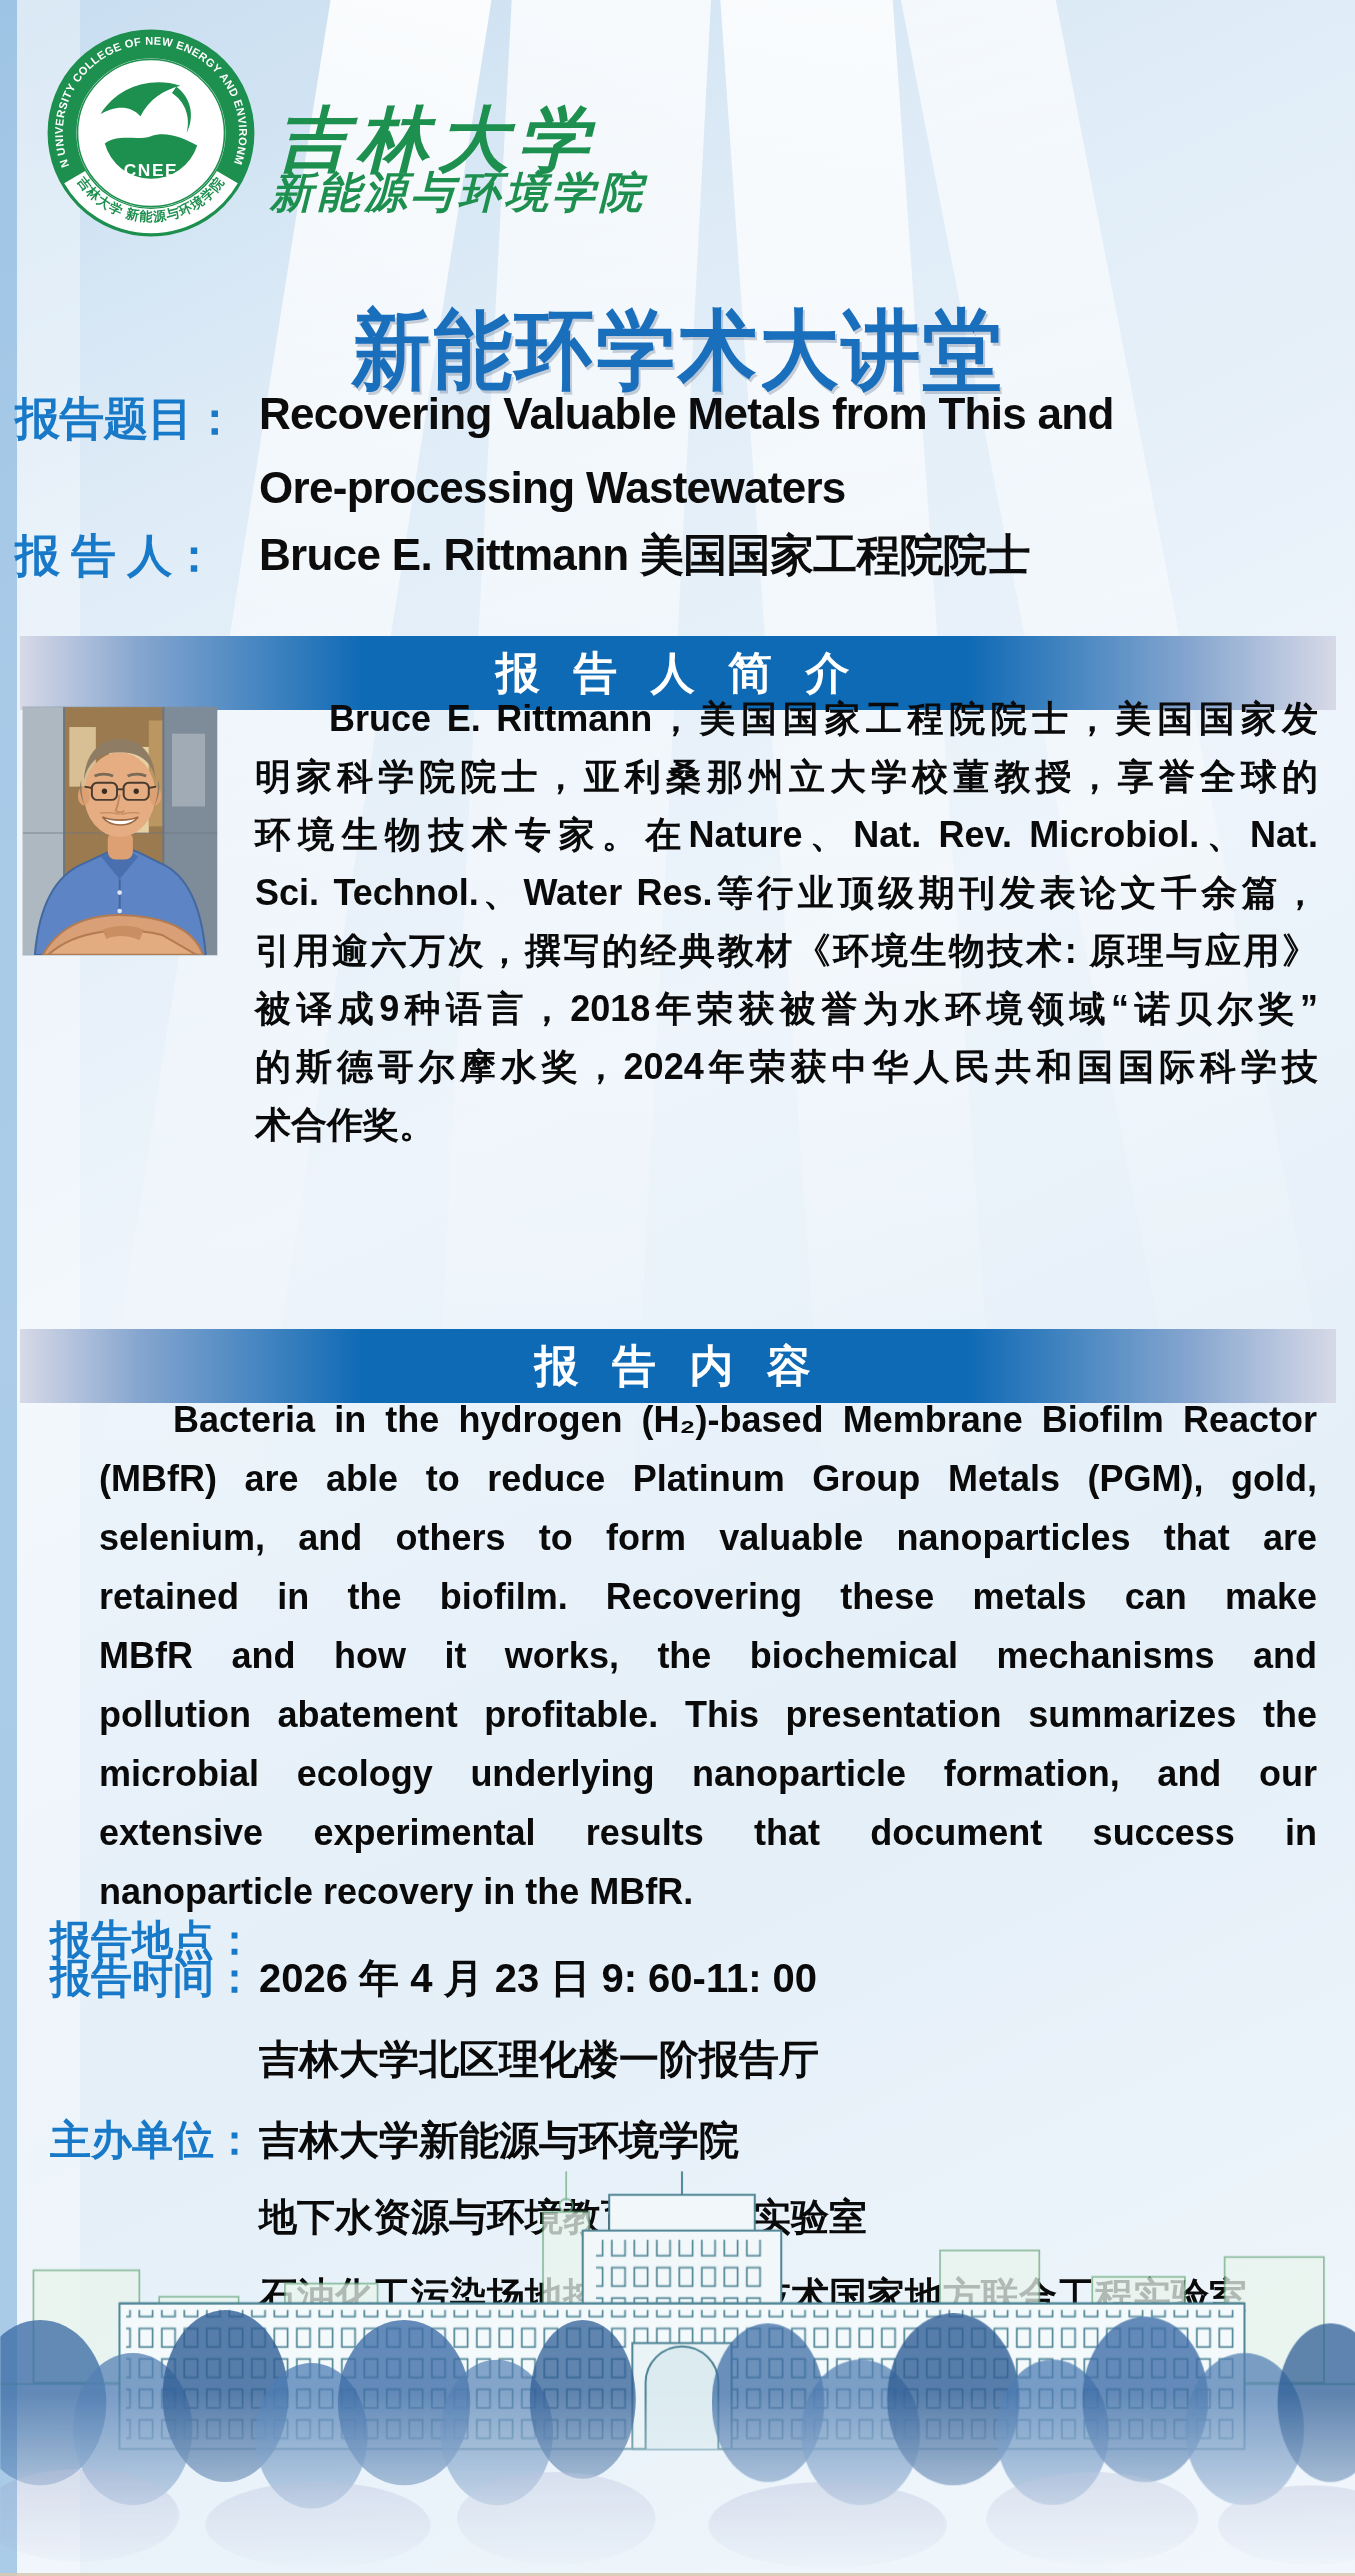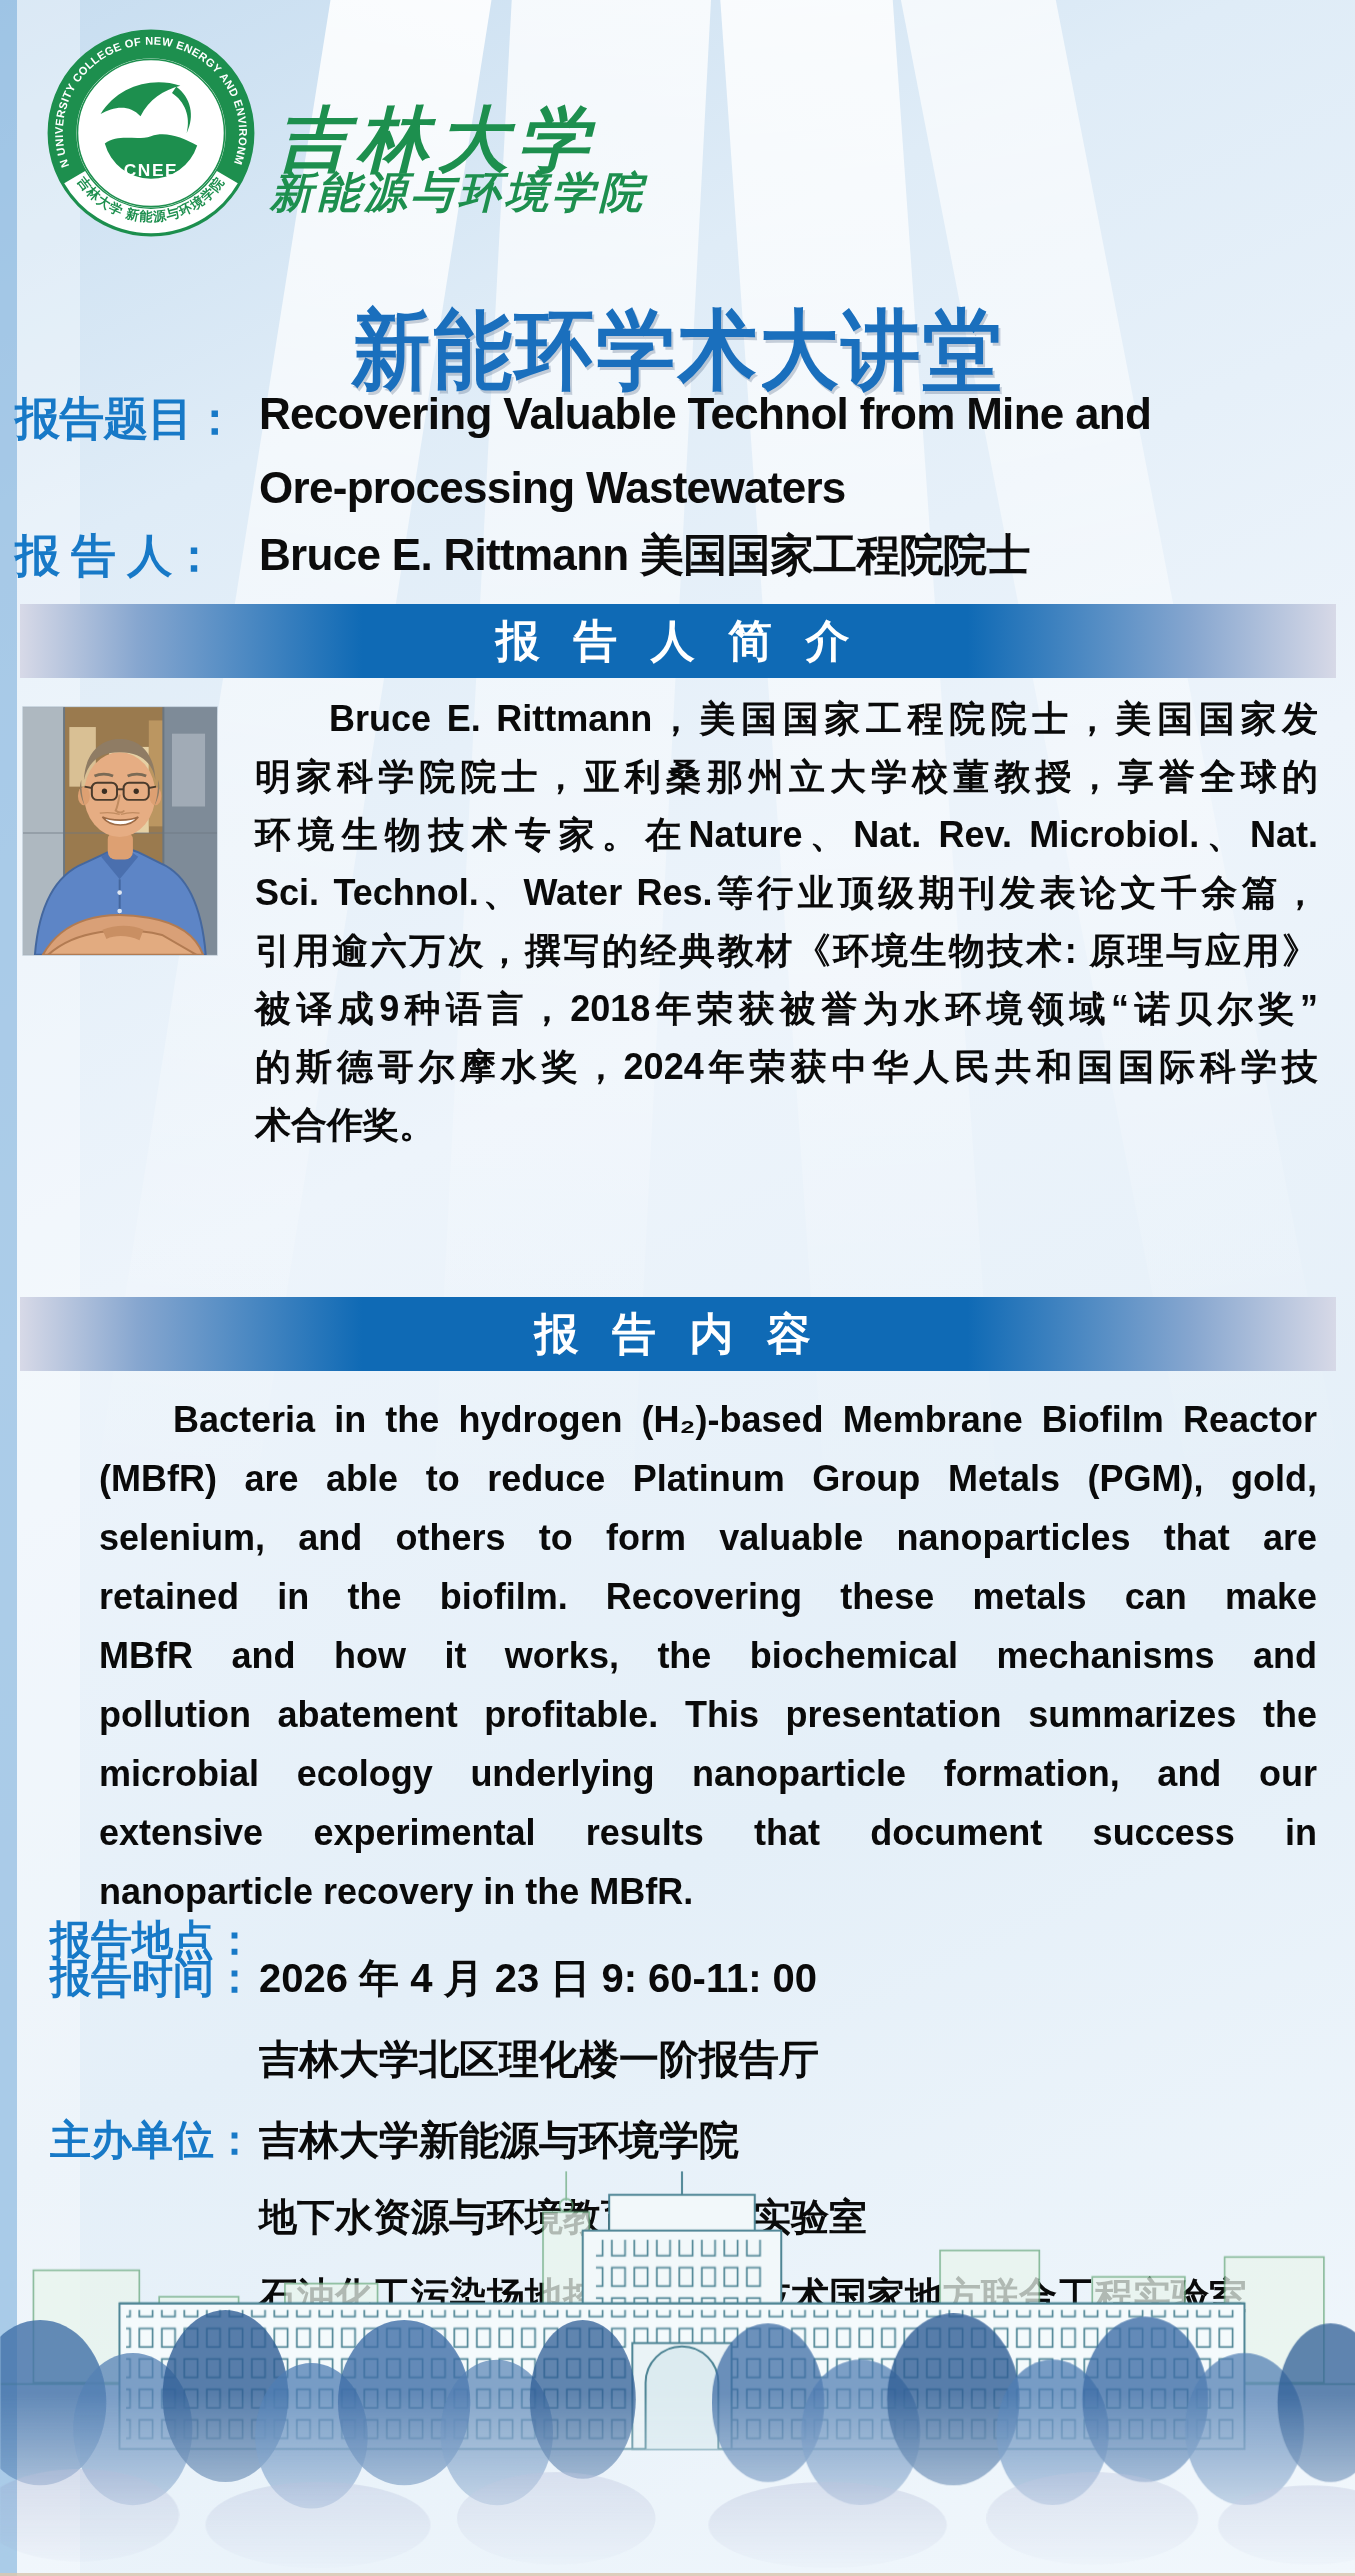--- a/index.html
+++ b/index.html
@@ -27,21 +27,21 @@
         transform:scaleY(1.1);transform-origin:top center;
         text-shadow:2px 2.6px 0 rgba(25,50,90,.22);}
 
   .blabel{position:absolute;left:15px;width:238px;font-size:45px;font-weight:900;color:#1779c7;
         letter-spacing:-0.7px;white-space:nowrap;}
   .bvalue{position:absolute;left:259px;right:40px;font-size:44px;font-weight:900;color:#0c0c0c;
         letter-spacing:-0.7px;white-space:nowrap;}
 
   .banner{position:absolute;left:20px;right:20px;height:74px;display:flex;align-items:center;justify-content:center;
         background:linear-gradient(90deg,#d7d9e7 0%,#86a6cf 9%,#0f6ab5 26%,#0f6ab5 72%,#86a6cf 89%,#d7d9e7 100%);
-        font-size:44px;font-weight:900;color:#ffffff;letter-spacing:10.6px;}
+        font-size:44px;font-weight:900;color:#ffffff;letter-spacing:10.6px;margin-top:32px;}
 
   .photo{position:absolute;left:23px;top:707px;width:194px;height:248px;box-shadow:0 0 0 0.7px rgba(120,140,160,.4);}
 
   .bio{position:absolute;left:255px;top:690px;width:1063px;}
   .abstract{position:absolute;left:99px;top:1390px;width:1218px;}
   .tline{height:58px;line-height:58px;font-size:36px;font-weight:bold;color:#0a0a0a;
         text-align:justify;text-align-last:justify;text-justify:inter-character;white-space:nowrap;}
   .abstract .tline{height:59px;line-height:59px;}
   .indent{padding-left:74px;}
   .lastline{text-align-last:left;}
@@ -87,21 +87,21 @@
     </g>
     <text x="100" y="141" text-anchor="middle" font-size="16.5" font-weight="bold" fill="#ffffff" letter-spacing="1.5" font-family="Liberation Sans, DejaVu Sans, sans-serif">CNEE</text>
   </svg>
 
   <div class="univ">吉林大学</div>
   <div class="college">新能源与环境学院</div>
 
   <div class="bigtitle">新能环学术大讲堂</div>
 
   <div class="blabel" style="top:389px">报告题目：</div>
-  <div class="bvalue" style="top:389px">Recovering Valuable Technol from Mine and</div>
+  <div class="bvalue" style="top:389px">Recovering Valuable Metals from This and</div>
   <div class="bvalue" style="top:463px">Ore-processing Wastewaters</div>
   <div class="blabel" style="top:526px">报 告 人：</div>
   <div class="bvalue" style="top:526px">Bruce E. Rittmann  美国国家工程院院士</div>
 
   <div class="banner" style="top:604px">报 告 人 简 介</div>
 
   <svg class="photo" viewBox="0 0 293 374">
     <rect width="293" height="374" fill="#8d99a6"></rect>
     <rect x="0" y="0" width="62" height="374" fill="#aeb8c0"></rect>
     <rect x="62" y="0" width="150" height="374" fill="#9a7a4e"></rect>

